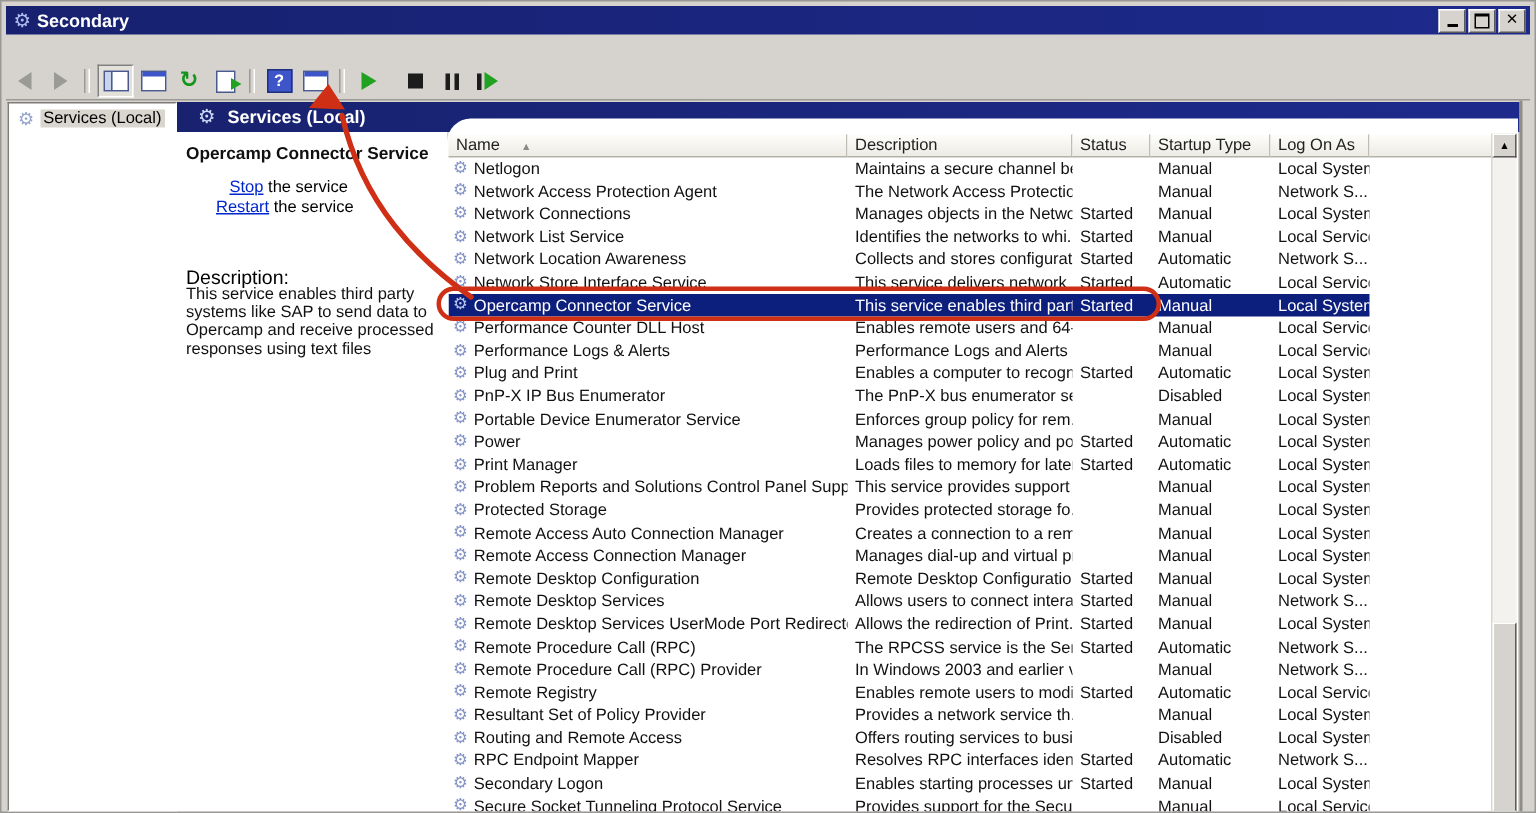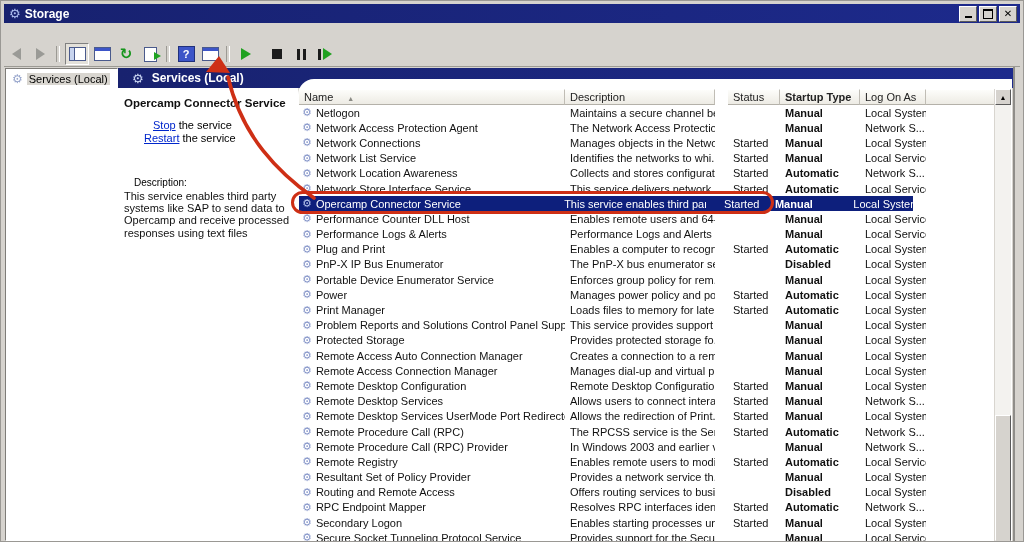--- a/index.html
+++ b/index.html
@@ -51,29 +51,29 @@
 
   
   #banner{position:absolute;left:117px;top:67px;width:895px;height:20px;background:linear-gradient(90deg,#18226f,#1d2a8c);display:flex;align-items:center;}
   #banner .gear{color:#cdd8f4;font-size:13px;margin:0 8px 0 14px;}
   #banner .btxt{color:#fff;font-weight:bold;font-size:12px;}
   #descpanel{position:absolute;left:117px;top:87px;width:180px;bottom:0;background:#fff;}
   .svc-title{position:absolute;left:6px;top:9px;font-size:11.5px;font-weight:bold;color:#101010;}
   .stop-line{position:absolute;left:6px;top:31px;font-size:11px;margin-left:29px;}
   .restart-line{position:absolute;left:6px;top:44px;font-size:11px;padding-left:20px;}
   .lnk{color:#0026cc;text-decoration:underline;cursor:pointer;}
-  .desc-label{position:absolute;left:16px;top:89px;font-size:10px;}
+  .desc-label{position:absolute;left:6px;top:89px;font-size:13px;}
   .desc-body{position:absolute;left:6px;top:102px;width:172px;font-size:11px;line-height:12.2px;color:#111;}
 
   
   #listwrap{position:absolute;left:297px;top:78px;width:714px;bottom:0;background:#fff;border-top-left-radius:16px;}
   #lheader{position:absolute;left:1px;top:10px;right:17px;height:16px;display:flex;}
   .hcell{box-sizing:border-box;background:linear-gradient(#fdfdfa,#edebe4);border-right:1px solid #c0bdb5;border-bottom:1px solid #b4b1a9;border-top:1px solid #fff;font-size:11px;color:#222;padding:1px 3px 0 5px;white-space:nowrap;overflow:hidden;}
   .sortarrow{font-size:7px;color:#8b8b85;margin-left:14px;}
-  .c-name{width:266px;}.c-desc{width:150px;}.c-status{width:52px;margin-left:13px;}.c-startup{width:80px;font-weight:bold;}.c-logon{width:66px;}.c-fill{flex:1;}
+  .c-name{width:266px;}.c-desc{width:150px;}.c-status{width:52px;}.c-startup{width:80px;}.c-logon{width:66px;}.c-fill{flex:1;}
   #rows{position:absolute;left:1px;top:26px;right:17px;bottom:0;overflow:hidden;}
   .row{height:15.2px;display:flex;align-items:center;}
   .cell{box-sizing:border-box;font-size:11px;color:#111;padding:0 3px 0 5px;white-space:nowrap;overflow:hidden;}
   .cell.c-name{display:flex;align-items:center;padding-left:3px;}
   .gearcell{color:#8494c8;font-size:11px;margin-right:4px;line-height:11px;}
   .row.selected{background:#0d1f7c;width:614px;}
   .row.selected .cell{color:#fff;}
   .row.selected .gearcell{color:#b9c6ee;}
 
   
@@ -87,21 +87,21 @@
   #oval{position:absolute;left:290px;top:190px;width:483px;height:23px;border:3px solid #ce2f15;border-radius:13px;box-sizing:border-box;z-index:40;pointer-events:none;}
   #arrowsvg{position:absolute;left:0;top:0;z-index:41;pointer-events:none;}
 </style>
 </head>
 <body>
 
 <div id="screen">
 
   <div id="titlebar">
     <span class="app-icon">⚙</span>
-    <span class="ttl">Storage</span>
+    <span class="ttl">Secondary</span>
     <span class="winbtn">
         <span class="glyph-min"></span>
       </span>
     <span class="winbtn">
         <span class="glyph-max"></span>
       </span>
     <span class="winbtn">
         <span class="glyph-close">✕</span>
       </span>
   </div>

